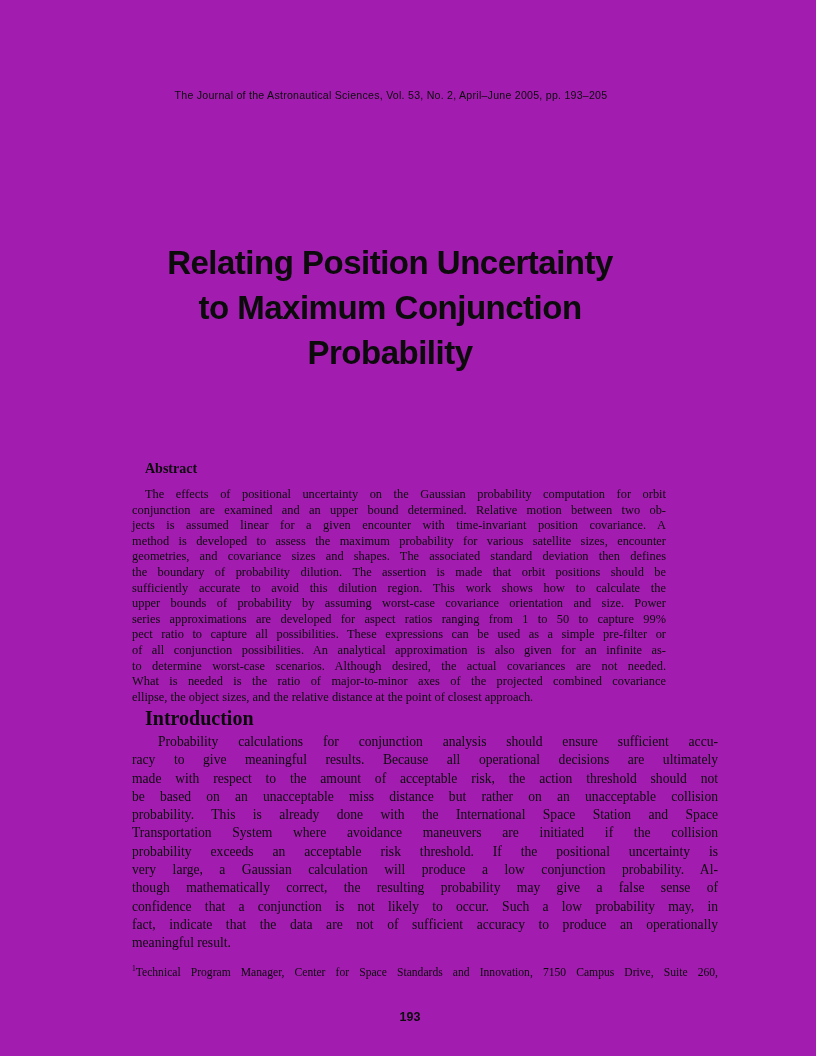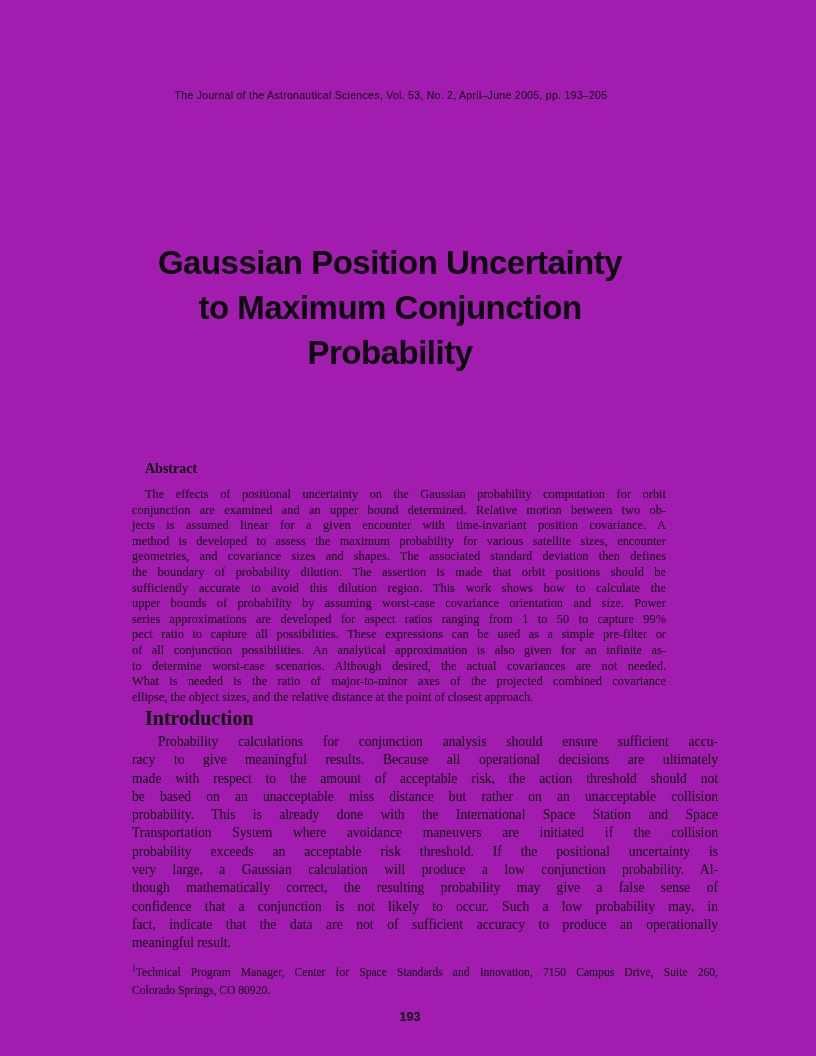--- a/index.html
+++ b/index.html
@@ -68,21 +68,21 @@
   }
 </style>
 </head>
 <body>
 
 <div class="page">
 
   <div class="running-head">The Journal of the Astronautical Sciences, Vol. 53, No. 2, April–June 2005, pp. 193–205</div>
 
   <div class="title-block">
-    <div>Gaussian Position Uncertainty</div>
+    <div>Relating Position Uncertainty</div>
     <div>to Maximum Conjunction</div>
     <div>Probability</div>
   </div>
 
 
   <div class="section-heading abstract-heading">Abstract</div>
 
   <div class="lines abstract-lines">
       <div>The effects of positional uncertainty on the Gaussian probability computation for orbit</div>
       <div>conjunction are examined and an upper bound determined. Relative motion between two ob-</div>
@@ -112,18 +112,17 @@
       <div>probability exceeds an acceptable risk threshold. If the positional uncertainty is</div>
       <div>very large, a Gaussian calculation will produce a low conjunction probability. Al-</div>
       <div>though mathematically correct, the resulting probability may give a false sense of</div>
       <div>confidence that a conjunction is not likely to occur. Such a low probability may, in</div>
       <div>fact, indicate that the data are not of sufficient accuracy to produce an operationally</div>
       <div>meaningful result.</div>
     </div>
 
   <div class="footnote">
     <div class="fn-just"><sup>1</sup><span>Technical Program Manager, Center for Space Standards and Innovation, 7150 Campus Drive, Suite 260,</span></div>
-    <div><span>Colorado Springs, CO 80920.</span></div>
   </div>
 
   <div class="folio">193</div>
 
 </div>
 
 </body></html>

